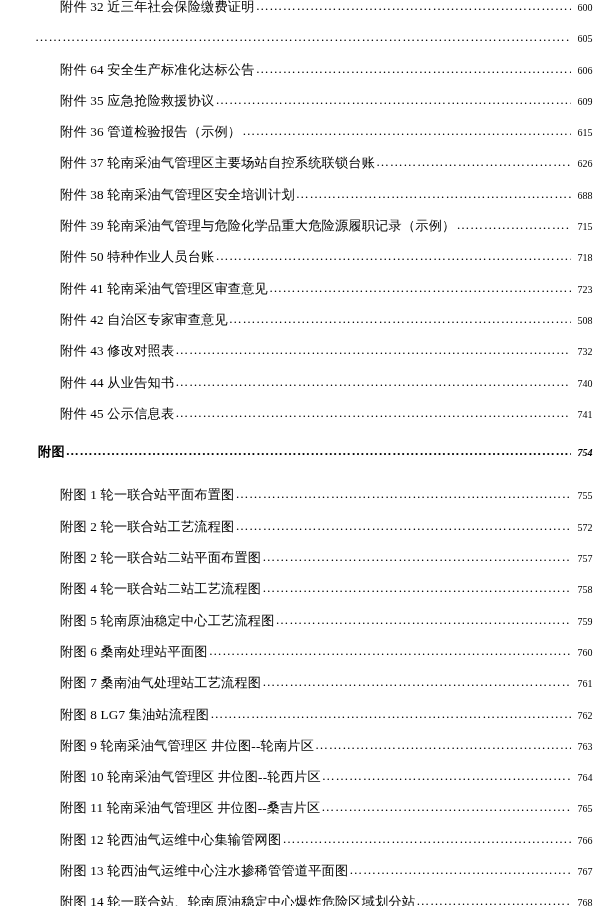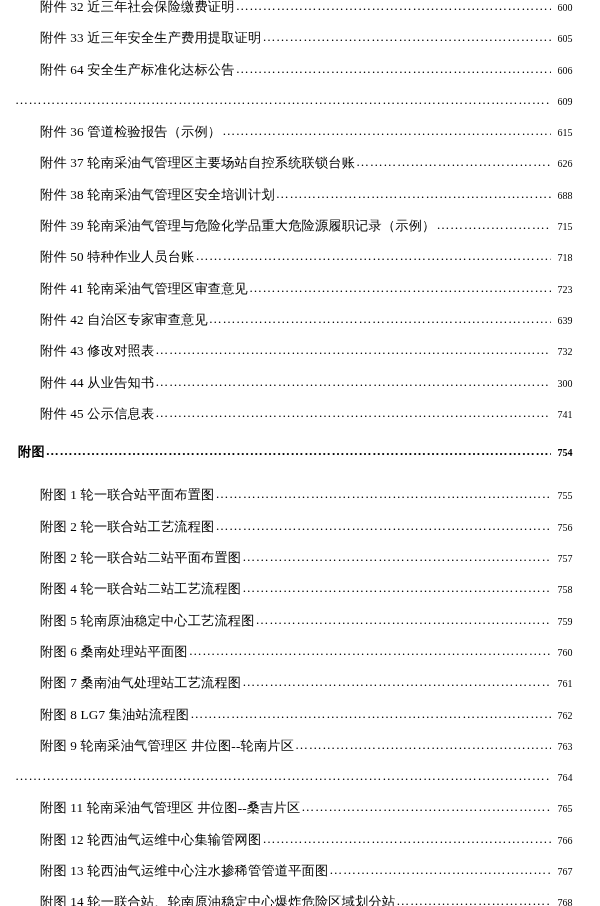--- a/index.html
+++ b/index.html
@@ -27,20 +27,21 @@
     padding: 0;
   }
   .toc-row {
     display: flex;
     align-items: baseline;
     width: 100%;
     box-sizing: border-box;
     font-size: 13.2px;
     line-height: 1;
     height: 31.3px;
+    margin-left: 20px;
   }
   .toc-row .lbl {
     white-space: nowrap;
     flex: 0 0 auto;
     letter-spacing: 0.2px;
   }
   .toc-row .dots {
     flex: 1 1 auto;
     overflow: hidden;
     white-space: nowrap;
@@ -55,47 +56,47 @@
     white-space: nowrap;
     text-align: center;
     min-width: 26px;
     font-size: 10px;
   }
   
   .lvl-attachment .lbl { padding-left: 26px; }
   .lvl-figure .lbl { padding-left: 26px; }
   .lvl-heading { font-weight: bold; }
   .lvl-heading .lbl { padding-left: 4px; }
-  .lvl-heading .pg { font-weight: bold; }
+  .lvl-heading .pg { font-weight: bold; font-style: italic; }
   .lvl-heading .dots { font-weight: bold; }
 
   .spacer-sm { height: 7px; }
   .spacer-md { height: 12px; }
 </style>
 </head>
 <body>
 
 <div class="page">
   <ul class="toc-list" id="toc-list">
       <li class="toc-row lvl-attachment">
         <span class="lbl">附件 32  近三年社会保险缴费证明</span>
         <span class="dots">……………………………………………………………………………………………………………………………………………</span>
         <span class="pg">600</span>
       </li>
       <li class="toc-row lvl-attachment">
-        <span class="lbl">附件 33  近三年安全生产费用提取证明</span>
         <span class="dots">……………………………………………………………………………………………………………………………………………</span>
         <span class="pg">605</span>
       </li>
       <li class="toc-row lvl-attachment">
         <span class="lbl">附件 64  安全生产标准化达标公告</span>
         <span class="dots">……………………………………………………………………………………………………………………………………………</span>
         <span class="pg">606</span>
       </li>
       <li class="toc-row lvl-attachment">
+        <span class="lbl">附件 35  应急抢险救援协议</span>
         <span class="dots">……………………………………………………………………………………………………………………………………………</span>
         <span class="pg">609</span>
       </li>
       <li class="toc-row lvl-attachment">
         <span class="lbl">附件 36  管道检验报告（示例）</span>
         <span class="dots">……………………………………………………………………………………………………………………………………………</span>
         <span class="pg">615</span>
       </li>
       <li class="toc-row lvl-attachment">
         <span class="lbl">附件 37  轮南采油气管理区主要场站自控系统联锁台账</span>
@@ -118,31 +119,31 @@
         <span class="pg">718</span>
       </li>
       <li class="toc-row lvl-attachment">
         <span class="lbl">附件 41  轮南采油气管理区审查意见</span>
         <span class="dots">……………………………………………………………………………………………………………………………………………</span>
         <span class="pg">723</span>
       </li>
       <li class="toc-row lvl-attachment">
         <span class="lbl">附件 42  自治区专家审查意见</span>
         <span class="dots">……………………………………………………………………………………………………………………………………………</span>
-        <span class="pg">639</span>
+        <span class="pg">508</span>
       </li>
       <li class="toc-row lvl-attachment">
         <span class="lbl">附件 43  修改对照表</span>
         <span class="dots">……………………………………………………………………………………………………………………………………………</span>
         <span class="pg">732</span>
       </li>
       <li class="toc-row lvl-attachment">
         <span class="lbl">附件 44  从业告知书</span>
         <span class="dots">……………………………………………………………………………………………………………………………………………</span>
-        <span class="pg">300</span>
+        <span class="pg">740</span>
       </li>
       <li class="toc-row lvl-attachment">
         <span class="lbl">附件 45  公示信息表</span>
         <span class="dots">……………………………………………………………………………………………………………………………………………</span>
         <span class="pg">741</span>
       </li>
       <li class="spacer-sm"></li>
       <li class="toc-row lvl-heading">
         <span class="lbl">附图</span>
         <span class="dots">……………………………………………………………………………………………………………………………………………</span>
@@ -150,21 +151,21 @@
       </li>
       <li class="spacer-md"></li>
       <li class="toc-row lvl-figure">
         <span class="lbl">附图 1  轮一联合站平面布置图</span>
         <span class="dots">……………………………………………………………………………………………………………………………………………</span>
         <span class="pg">755</span>
       </li>
       <li class="toc-row lvl-figure">
         <span class="lbl">附图 2  轮一联合站工艺流程图</span>
         <span class="dots">……………………………………………………………………………………………………………………………………………</span>
-        <span class="pg">756</span>
+        <span class="pg">572</span>
       </li>
       <li class="toc-row lvl-figure">
         <span class="lbl">附图 2  轮一联合站二站平面布置图</span>
         <span class="dots">……………………………………………………………………………………………………………………………………………</span>
         <span class="pg">757</span>
       </li>
       <li class="toc-row lvl-figure">
         <span class="lbl">附图 4  轮一联合站二站工艺流程图</span>
         <span class="dots">……………………………………………………………………………………………………………………………………………</span>
         <span class="pg">758</span>
@@ -188,20 +189,21 @@
         <span class="lbl">附图 8 LG7 集油站流程图</span>
         <span class="dots">……………………………………………………………………………………………………………………………………………</span>
         <span class="pg">762</span>
       </li>
       <li class="toc-row lvl-figure">
         <span class="lbl">附图 9  轮南采油气管理区 井位图--轮南片区</span>
         <span class="dots">……………………………………………………………………………………………………………………………………………</span>
         <span class="pg">763</span>
       </li>
       <li class="toc-row lvl-figure">
+        <span class="lbl">附图 10  轮南采油气管理区 井位图--轮西片区</span>
         <span class="dots">……………………………………………………………………………………………………………………………………………</span>
         <span class="pg">764</span>
       </li>
       <li class="toc-row lvl-figure">
         <span class="lbl">附图 11  轮南采油气管理区 井位图--桑吉片区</span>
         <span class="dots">……………………………………………………………………………………………………………………………………………</span>
         <span class="pg">765</span>
       </li>
       <li class="toc-row lvl-figure">
         <span class="lbl">附图 12  轮西油气运维中心集输管网图</span>

